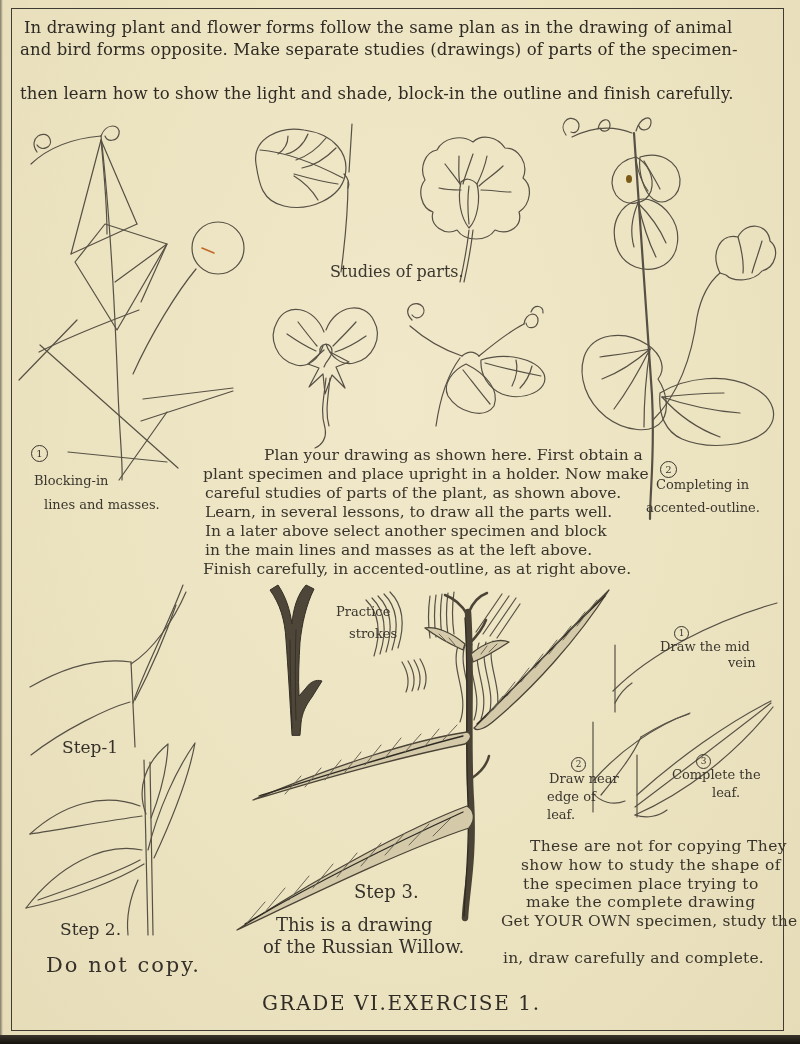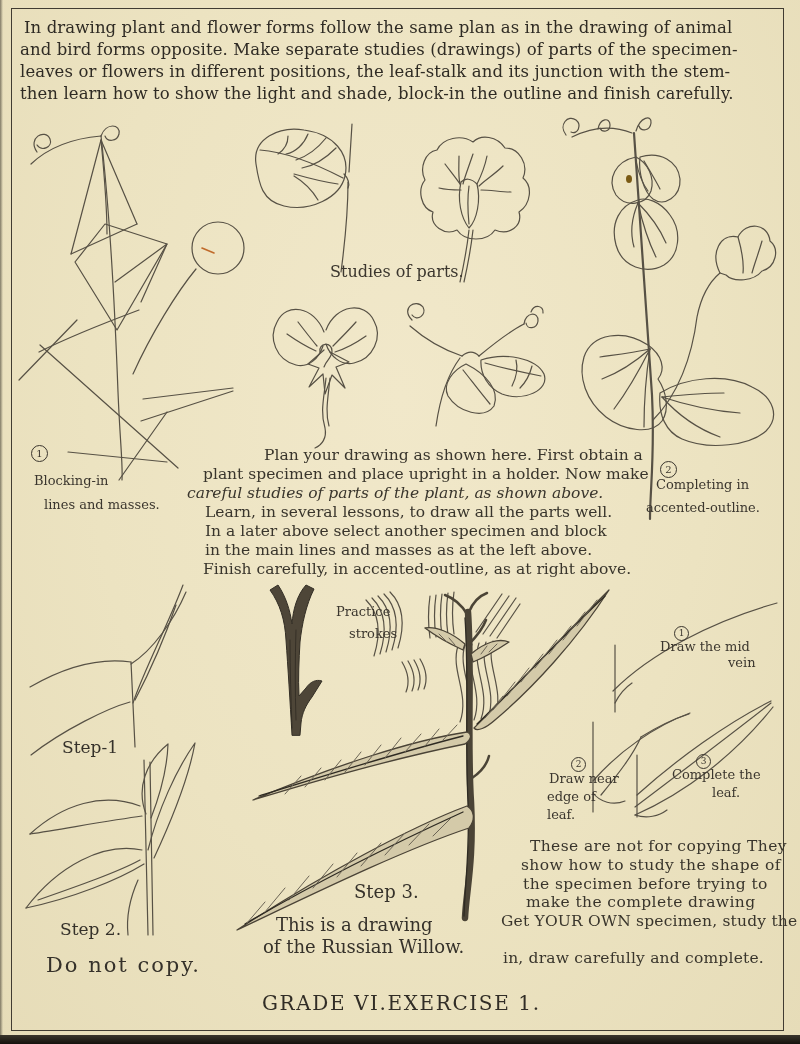--- a/index.html
+++ b/index.html
@@ -39,21 +39,20 @@
 </style>
 </head>
 <body>
 
 <div class="page">
   <div class="frame"></div>
   <div class="left-edge"></div>
 
   <div class="txt intro-line" style="left:24px;top:19px;">In drawing plant and flower forms follow the same plan as in the drawing of animal</div>
   <div class="txt intro-line" style="left:20px;top:41px;">and bird forms opposite. Make separate studies (drawings) of parts of the specimen-</div>
-  <div class="txt intro-line" style="left:20px;top:63px;">leaves or flowers in different positions, the leaf-stalk and its junction with the stem-</div>
   <div class="txt intro-line" style="left:20px;top:85px;">then learn how to show the light and shade, block-in the outline and finish carefully.</div>
 
   <svg class="draw" style="left:15px;top:112px;" width="225" height="368" viewBox="0 0 225 368">
     <g>
       <path d="M22,40 C12,26 30,16 35,27 C38,35 27,40 22,33"></path>
       <path d="M16,52 C36,33 62,26 86,24"></path>
       <path d="M86,24 C91,10 106,12 104,22 C102,30 92,30 90,24"></path>
       <path d="M86,28 L56,142"></path>
         <path d="M86,28 L122,112"></path>
         <path d="M56,142 L122,112"></path>
@@ -291,21 +290,21 @@
   <span class="circled" style="left:31px;top:445px;">1</span>
   <div class="txt small-label" style="left:34px;top:474px;">Blocking-in</div>
   <div class="txt small-label" style="left:44px;top:498px;">lines and masses.</div>
 
   <span class="circled" style="left:660px;top:461px;">2</span>
   <div class="txt small-label" style="left:656px;top:478px;">Completing in</div>
   <div class="txt small-label" style="left:646px;top:501px;">accented-outline.</div>
 
   <div class="txt para-line" style="left:228px;top:447px;margin-left:36px;">Plan your drawing as shown here. First obtain a</div>
   <div class="txt para-line" style="left:203px;top:466px;">plant specimen and place upright in a holder. Now make</div>
-  <div class="txt para-line" style="left:187px;top:485px;font-style:italic;">careful studies of parts of the plant, as shown above.</div>
+  <div class="txt para-line" style="left:205px;top:485px;">careful studies of parts of the plant, as shown above.</div>
   <div class="txt para-line" style="left:205px;top:504px;">Learn, in several lessons, to draw all the parts well.</div>
   <div class="txt para-line" style="left:205px;top:523px;">In a later above select another specimen and block</div>
   <div class="txt para-line" style="left:205px;top:542px;">in the main lines and masses as at the left above.</div>
   <div class="txt para-line" style="left:203px;top:561px;">Finish carefully, in accented-outline, as at right above.</div>
 
   <div class="txt small-label" style="left:336px;top:605px;font-size:13px;">Practice</div>
   <div class="txt small-label" style="left:349px;top:627px;font-size:13px;">strokes</div>
 
   <div class="txt big-label" style="left:62px;top:738px;">Step-1</div>
   <div class="txt big-label" style="left:60px;top:920px;">Step 2.</div>
@@ -323,21 +322,21 @@
 
   <span class="circled" style="left:696px;top:754px;width:13px;height:13px;line-height:13px;font-size:9px;">3</span>
   <div class="txt small-label" style="left:672px;top:768px;">Complete the</div>
   <div class="txt small-label" style="left:712px;top:786px;">leaf.</div>
 
   <div class="txt" style="left:276px;top:915px;font-size:18px;">This is a drawing</div>
   <div class="txt" style="left:263px;top:937px;font-size:18px;">of the Russian Willow.</div>
 
   <div class="txt para-line" style="left:530px;top:838px;letter-spacing:.4px;">These are not for copying They</div>
   <div class="txt para-line" style="left:521px;top:857px;letter-spacing:.4px;">show how to study the shape of</div>
-  <div class="txt para-line" style="left:523px;top:876px;letter-spacing:.4px;">the specimen before trying to</div>
+  <div class="txt para-line" style="left:523px;top:876px;letter-spacing:.4px;">the specimen place trying to</div>
   <div class="txt para-line" style="left:526px;top:894px;letter-spacing:.4px;">make the complete drawing</div>
   <div class="txt para-line" style="left:501px;top:913px;letter-spacing:.2px;">Get YOUR OWN specimen, study the</div>
   <div class="txt para-line" style="left:503px;top:950px;letter-spacing:.2px;">in, draw carefully and complete.</div>
 
   <div class="txt footer-title" style="left:262px;top:992px;">GRADE VI.EXERCISE 1.</div>
 
   <div class="bottom-band"></div>
 </div>
 
 </body></html>

